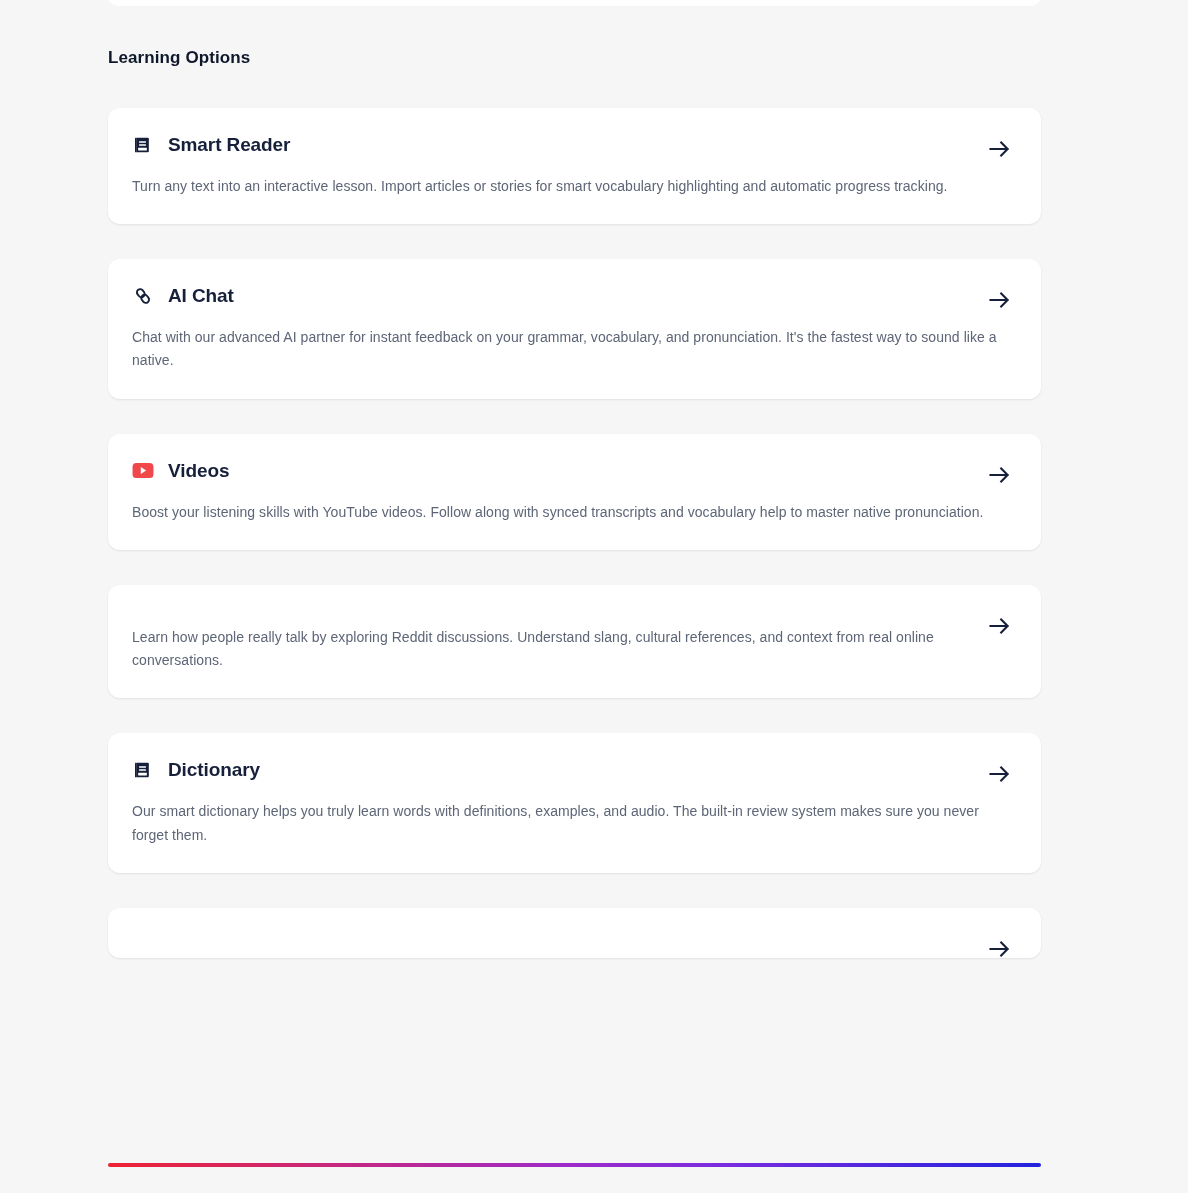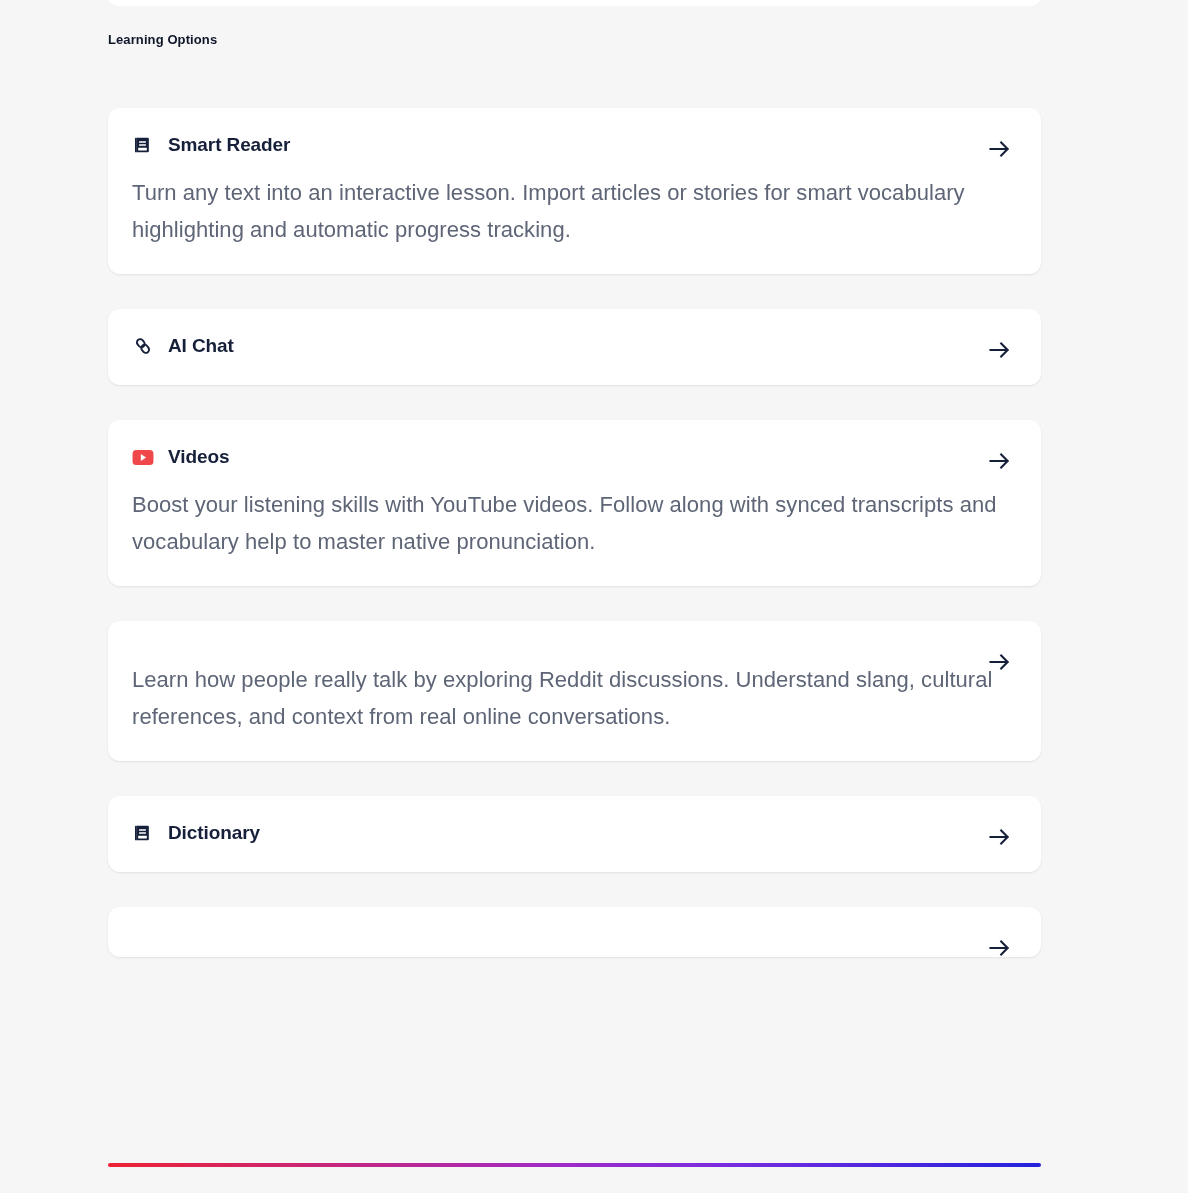--- a/index.html
+++ b/index.html
@@ -25,23 +25,23 @@
     top: -14px;
     left: 108px;
     width: 933px;
     height: 20px;
     background: #ffffff;
     border-radius: 12px;
   }
 
   .section-title {
     position: absolute;
-    top: 32px;
-    left: 108px;
-    font-size: 13px;
+    top: 48px;
+    left: 108px;
+    font-size: 17px;
     font-weight: 700;
     color: #0f172a;
     letter-spacing: 0.1px;
   }
 
   .cards {
     position: absolute;
     top: 108px;
     left: 108px;
     width: 933px;
@@ -89,21 +89,21 @@
     top: 30px;
     width: 26px;
     height: 22px;
     display: flex;
     align-items: center;
     justify-content: center;
   }
 
   .card-desc {
     margin-top: 17px;
-    font-size: 22px;
+    font-size: 14px;
     line-height: 1.66;
     color: #5d6576;
     max-width: 900px;
     letter-spacing: 0.05px;
   }
 
   .gradient-bar {
     position: absolute;
     left: 108px;
     top: 1163px;
@@ -155,20 +155,21 @@
             </g>
           </svg>
         </span>
         <span class="card-title">AI Chat</span>
       </div>
       <span class="card-arrow">
         <svg width="24" height="20" viewBox="0 0 24 20" fill="none">
           <path d="M2.5 10h17M13.2 3.6 19.6 10l-6.4 6.4" stroke="#16203a" stroke-width="2.1" stroke-linecap="square" stroke-linejoin="miter"></path>
         </svg>
       </span>
+      <p class="card-desc">Chat with our advanced AI partner for instant feedback on your grammar, vocabulary, and pronunciation. It's the fastest way to sound like a native.</p>
     </div>
 
     <div class="card">
       <div class="card-head">
         <span class="card-icon">
           <svg width="22" height="17" viewBox="0 0 24 18" fill="none">
             <rect x="0.6" y="0.8" width="22.8" height="16.4" rx="4.2" fill="#f0474b"></rect>
             <path d="M9.6 5.1 15.4 9l-5.8 3.9z" fill="#ffffff"></path>
           </svg>
         </span>
@@ -202,20 +203,21 @@
             <rect x="6.2" y="15.4" width="10.4" height="3.3" rx="0.6" fill="#ffffff"></rect>
           </svg>
         </span>
         <span class="card-title">Dictionary</span>
       </div>
       <span class="card-arrow">
         <svg width="24" height="20" viewBox="0 0 24 20" fill="none">
           <path d="M2.5 10h17M13.2 3.6 19.6 10l-6.4 6.4" stroke="#16203a" stroke-width="2.1" stroke-linecap="square" stroke-linejoin="miter"></path>
         </svg>
       </span>
+      <p class="card-desc">Our smart dictionary helps you truly learn words with definitions, examples, and audio. The built-in review system makes sure you never forget them.</p>
     </div>
 
     <div class="card">
       <span class="card-arrow">
         <svg width="24" height="20" viewBox="0 0 24 20" fill="none">
           <path d="M2.5 10h17M13.2 3.6 19.6 10l-6.4 6.4" stroke="#16203a" stroke-width="2.1" stroke-linecap="square" stroke-linejoin="miter"></path>
         </svg>
       </span>
     </div>
 

